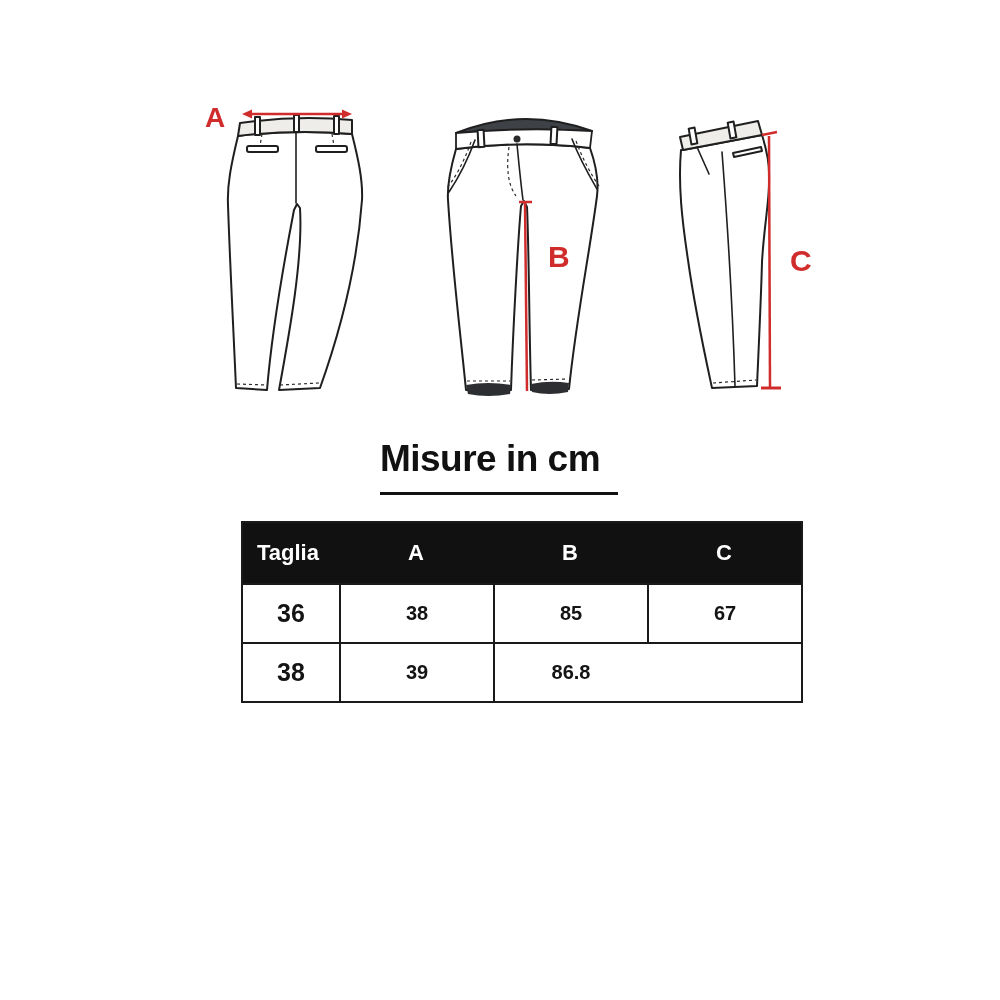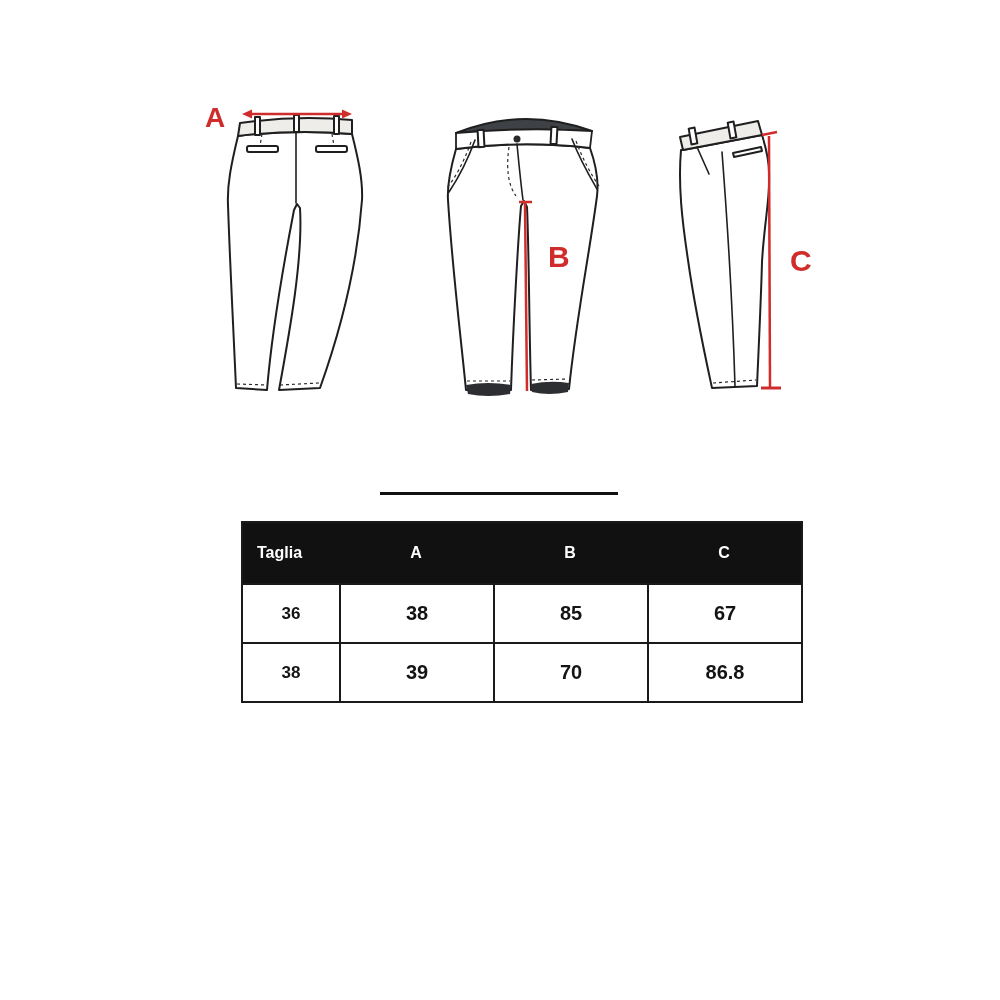--- a/index.html
+++ b/index.html
@@ -11,28 +11,28 @@
   .dashed{fill:none;stroke:#2b2b2b;stroke-width:1.2;stroke-dasharray:3 3;}
   .measure-label{position:absolute;font-weight:bold;line-height:1;letter-spacing:0;}
   .label-a{left:205px;top:104px;font-size:28px;}
   .label-b{left:548px;top:242px;font-size:30px;}
   .label-c{left:790px;top:246px;font-size:30px;}
   .page-title{position:absolute;left:340px;top:438px;width:300px;text-align:center;
               font-size:37px;font-weight:bold;letter-spacing:-0.5px;color:#111111;}
   .title-rule{position:absolute;left:380px;top:492px;width:238px;height:3px;background:#111111;}
   .size-table{position:absolute;left:241px;top:521px;width:558px;border:2px solid #1a1a1a;background:#ffffff;}
   .thead{display:grid;grid-template-columns:96px 154px 154px 154px;height:60px;
-         background:#111111;color:#ffffff;align-items:center;font-weight:bold;font-size:16px;}
+         background:#111111;color:#ffffff;align-items:center;font-weight:bold;font-size:22px;}
   .thead .cell-first{padding-left:14px;text-align:left;}
   .thead div{text-align:center;}
   .trow{display:grid;grid-template-columns:96px 154px 154px 154px;height:57px;
         border-top:2px solid #1a1a1a;background:#ffffff;color:#141414;}
   .trow > div{display:flex;align-items:center;justify-content:center;font-weight:bold;font-size:20px;}
   .trow > div + div{border-left:2px solid #1a1a1a;}
-  .trow > .cell-first{font-size:17px;}
+  .trow > .cell-first{font-size:25px;}
 </style>
 </head>
 <body>
 
 <div id="canvas">
 
   <svg width="1000" height="430" viewBox="0 0 1000 430">
 
     <g>
       <path class="sketch-stroke" d="M238,136
@@ -121,36 +121,36 @@
       <line x1="762" y1="135" x2="777" y2="132" stroke-width="2.5"></line>
       <line x1="769" y1="136" x2="770" y2="388" stroke-width="2.5"></line>
       <line x1="761" y1="388" x2="781" y2="388" stroke-width="3"></line>
     </g>
   </svg>
 
   <div class="measure-label label-a" style="color: rgb(208, 44, 44);">A</div>
   <div class="measure-label label-b" style="color: rgb(208, 44, 44);">B</div>
   <div class="measure-label label-c" style="color: rgb(208, 44, 44);">C</div>
 
+  <div class="page-title">Misure in cm</div>
   <div class="title-rule"></div>
 
   <div class="size-table">
     <div class="thead">
       <div class="cell-first">Taglia</div>
       <div>A</div>
       <div>B</div>
       <div>C</div>
     </div>
     <div class="trow">
       <div class="cell-first">36</div>
       <div>38</div>
       <div>85</div>
       <div>67</div>
     </div>
     <div class="trow">
       <div class="cell-first">38</div>
       <div>39</div>
-      <div>70</div>
       <div>86.8</div>
     </div>
   </div>
 
 </div>
 
 </body></html>

